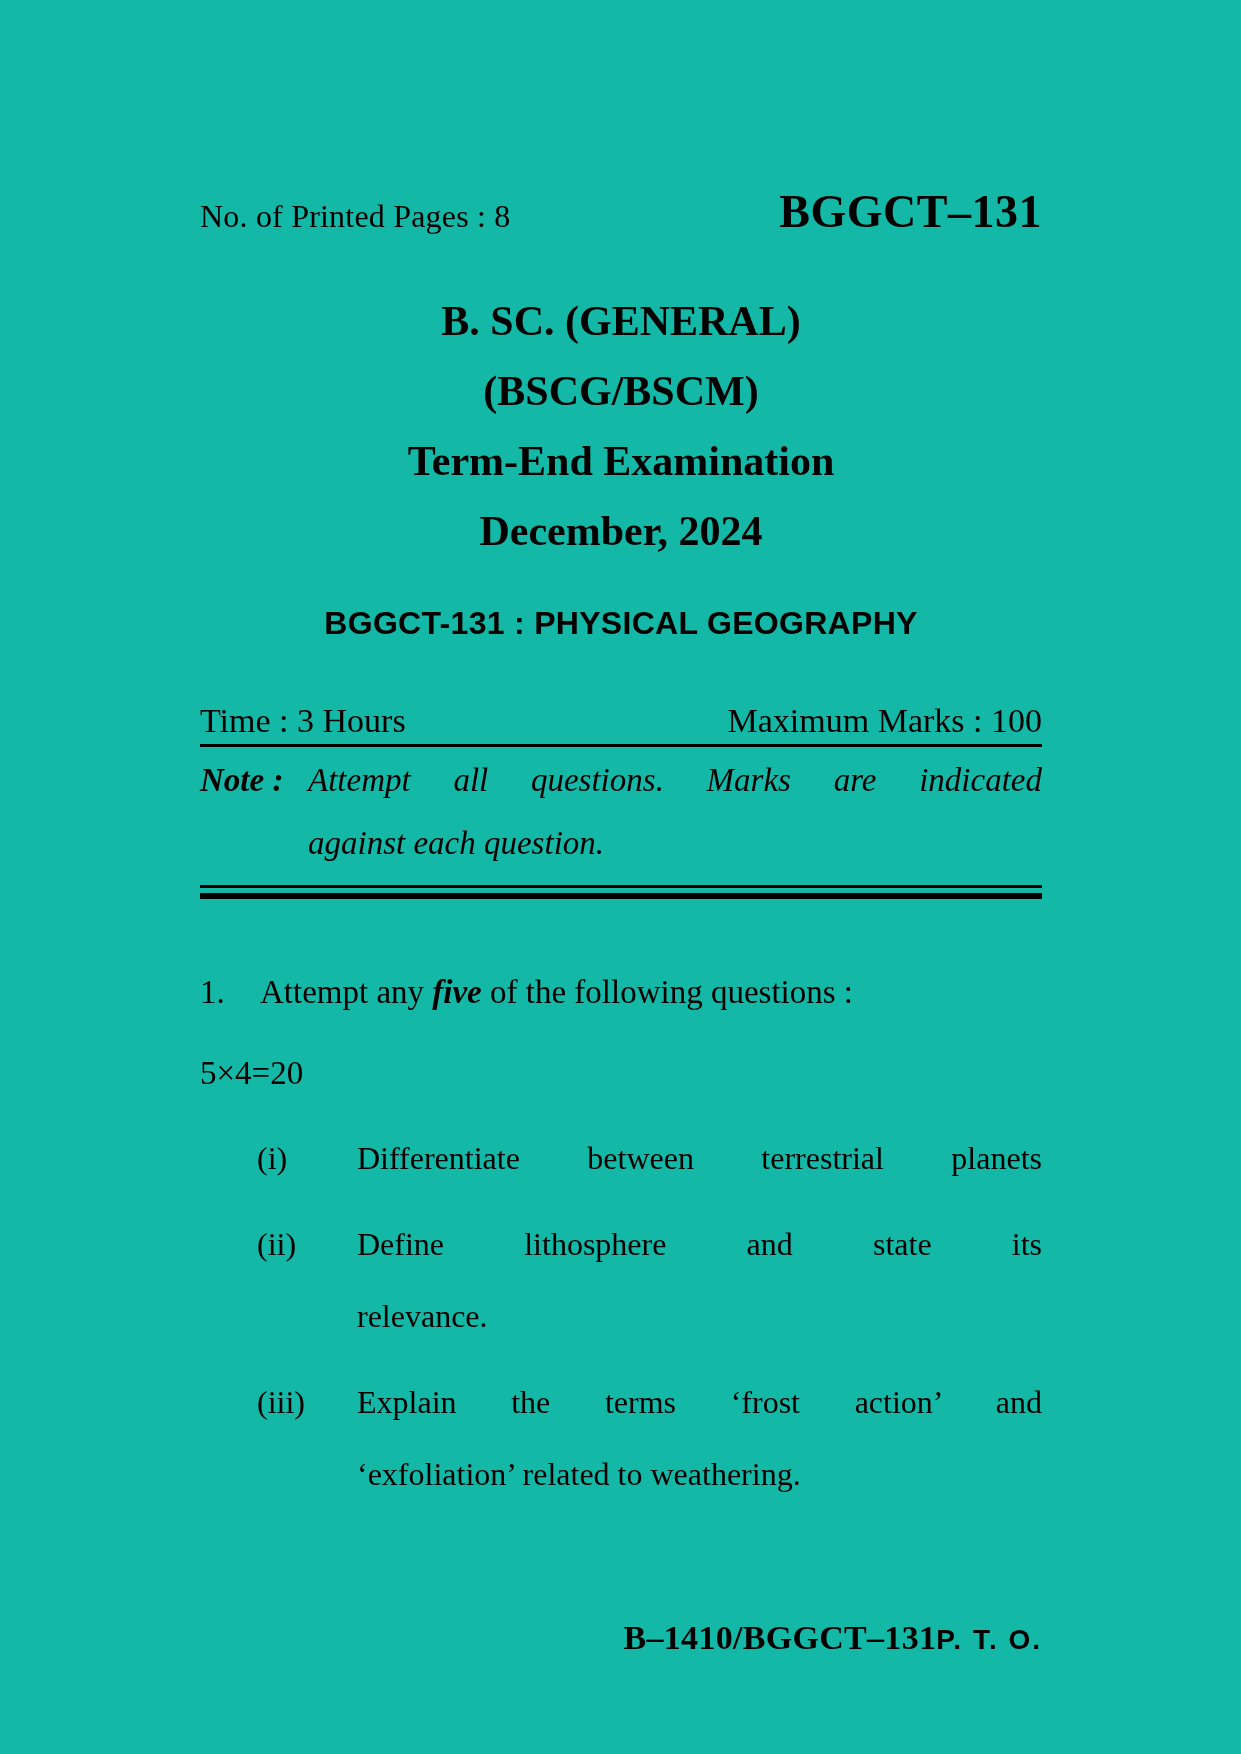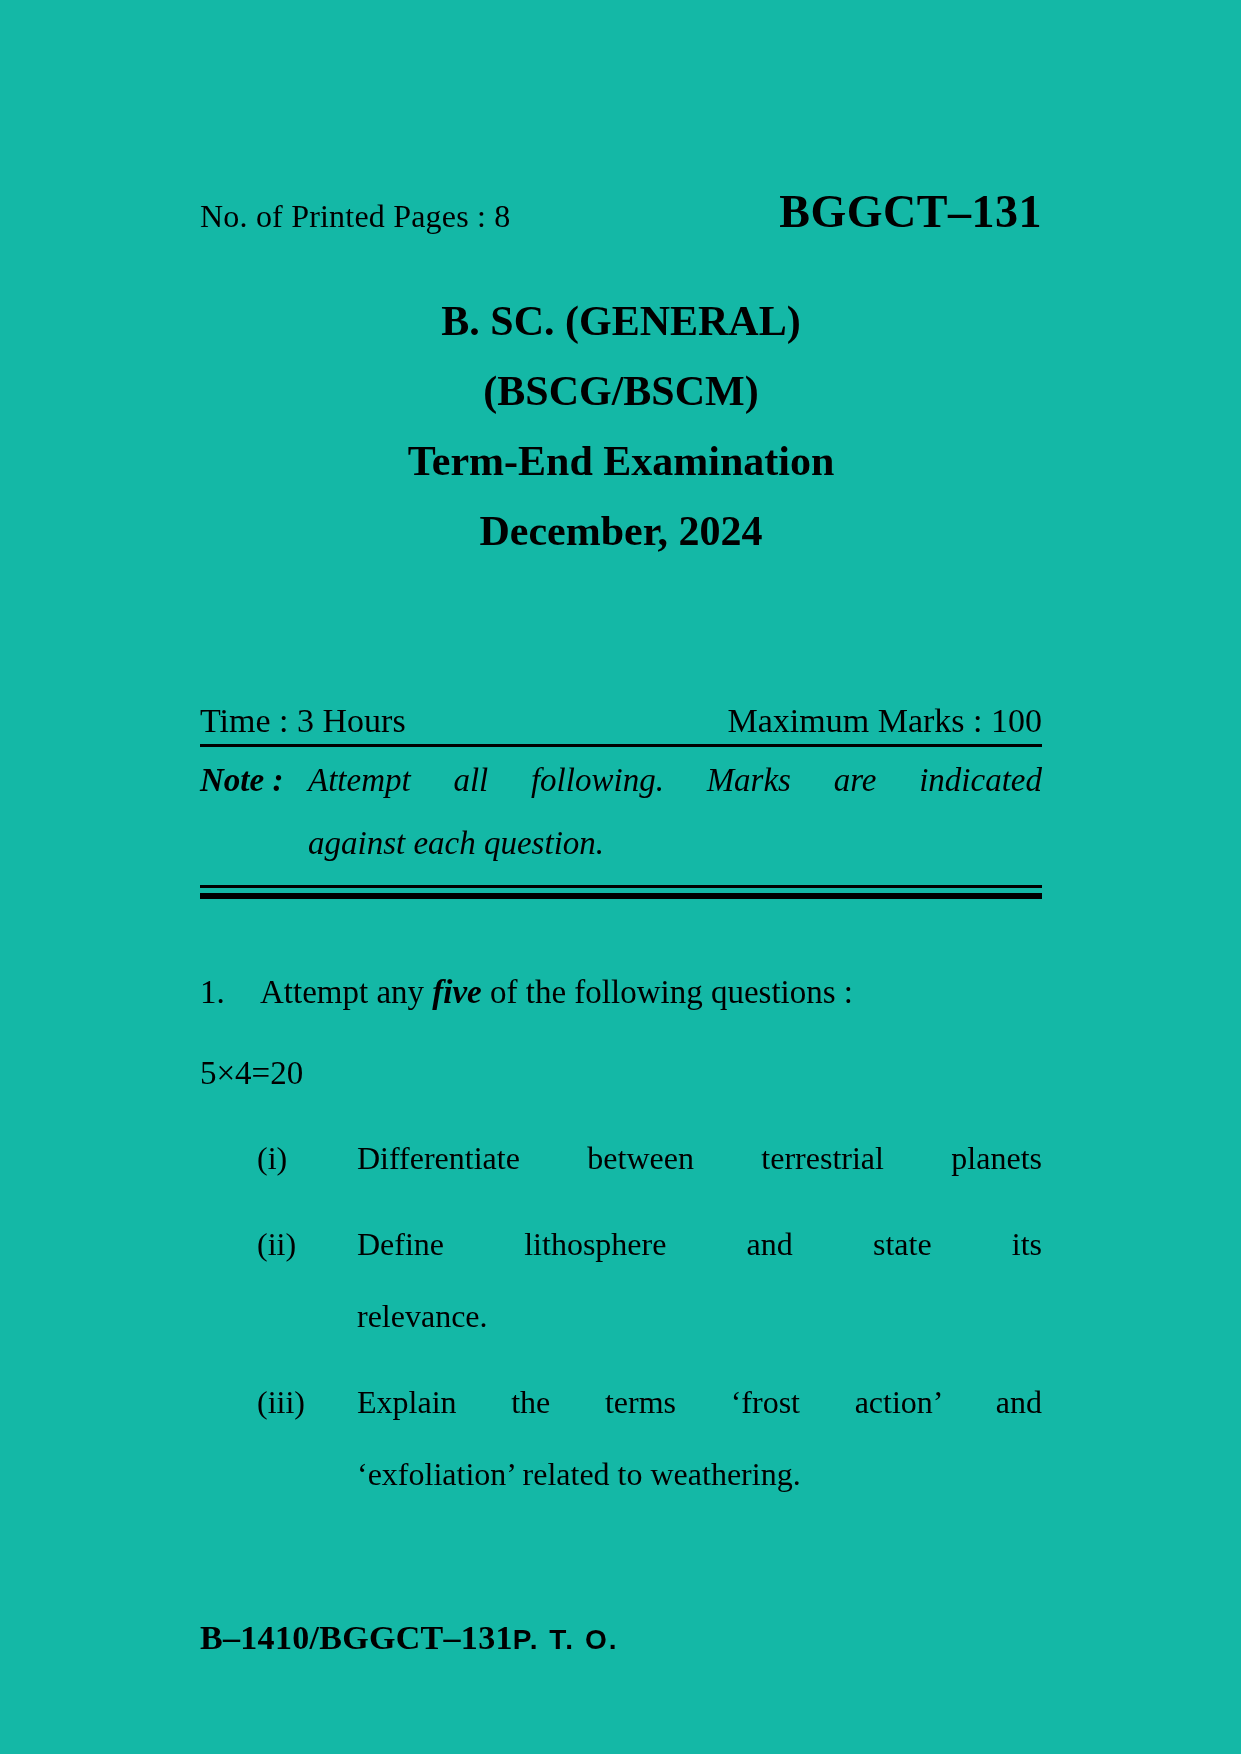--- a/index.html
+++ b/index.html
@@ -40,52 +40,53 @@
   .q1-text{flex:1 1 auto;}
   .q1-em{font-weight:bold;font-style:italic;}
   .marksline{top:1057px;text-align:left;font-size:33px;line-height:1;}
   
   .items{top:1122px;}
   .item{display:flex;padding-left:57px;margin-bottom:14px;font-size:32px;}
   .item-num{width:100px;flex:0 0 auto;line-height:72px;}
   .item-body{flex:1 1 auto;}
   .item .jline,.item .lline{line-height:72px;}
   
-  .footer{top:1619px;display:flex;justify-content:flex-start;align-items:baseline;}
+  .footer{top:1619px;display:flex;justify-content:flex-end;align-items:baseline;}
   .footer-left{font-weight:bold;font-size:34px;letter-spacing:.3px;}
   .footer-right{font-family:"Liberation Sans", sans-serif;font-weight:bold;
     font-size:28px;letter-spacing:2px;}
 </style>
 </head>
 <body>
 
 <div class="page">
 
   <div class="band hdr">
     <span class="printed-pages">No. of Printed Pages : 8</span>
     <span class="paper-code">BGGCT–131</span>
   </div>
 
   <div class="band tl t1">B. SC. (GENERAL)</div>
   <div class="band tl t2">(BSCG/BSCM)</div>
   <div class="band tl t3">Term-End Examination</div>
   <div class="band tl t4">December, 2024</div>
 
+  <div class="band subject">BGGCT-131 : PHYSICAL GEOGRAPHY</div>
 
   <div class="band timemarks">
     <span>Time : 3 Hours</span>
     <span>Maximum Marks : 100</span>
   </div>
 
   <div class="band rule1"></div>
 
   <div class="band note">
     <span class="note-label">Note :</span>
     <span class="note-body">
-      <span class="jline" style="display:block">Attempt all following. Marks are indicated</span>
+      <span class="jline" style="display:block">Attempt all questions. Marks are indicated</span>
       <span class="lline" style="display:block">against each question.</span>
     </span>
   </div>
 
   <div class="band dblrule"></div>
 
   <div class="band q1">
     <span class="q1-num">1.</span>
     <span class="q1-text"><span>Attempt any </span><span class="q1-em">five</span><span> of the following questions :</span></span>
   </div>

